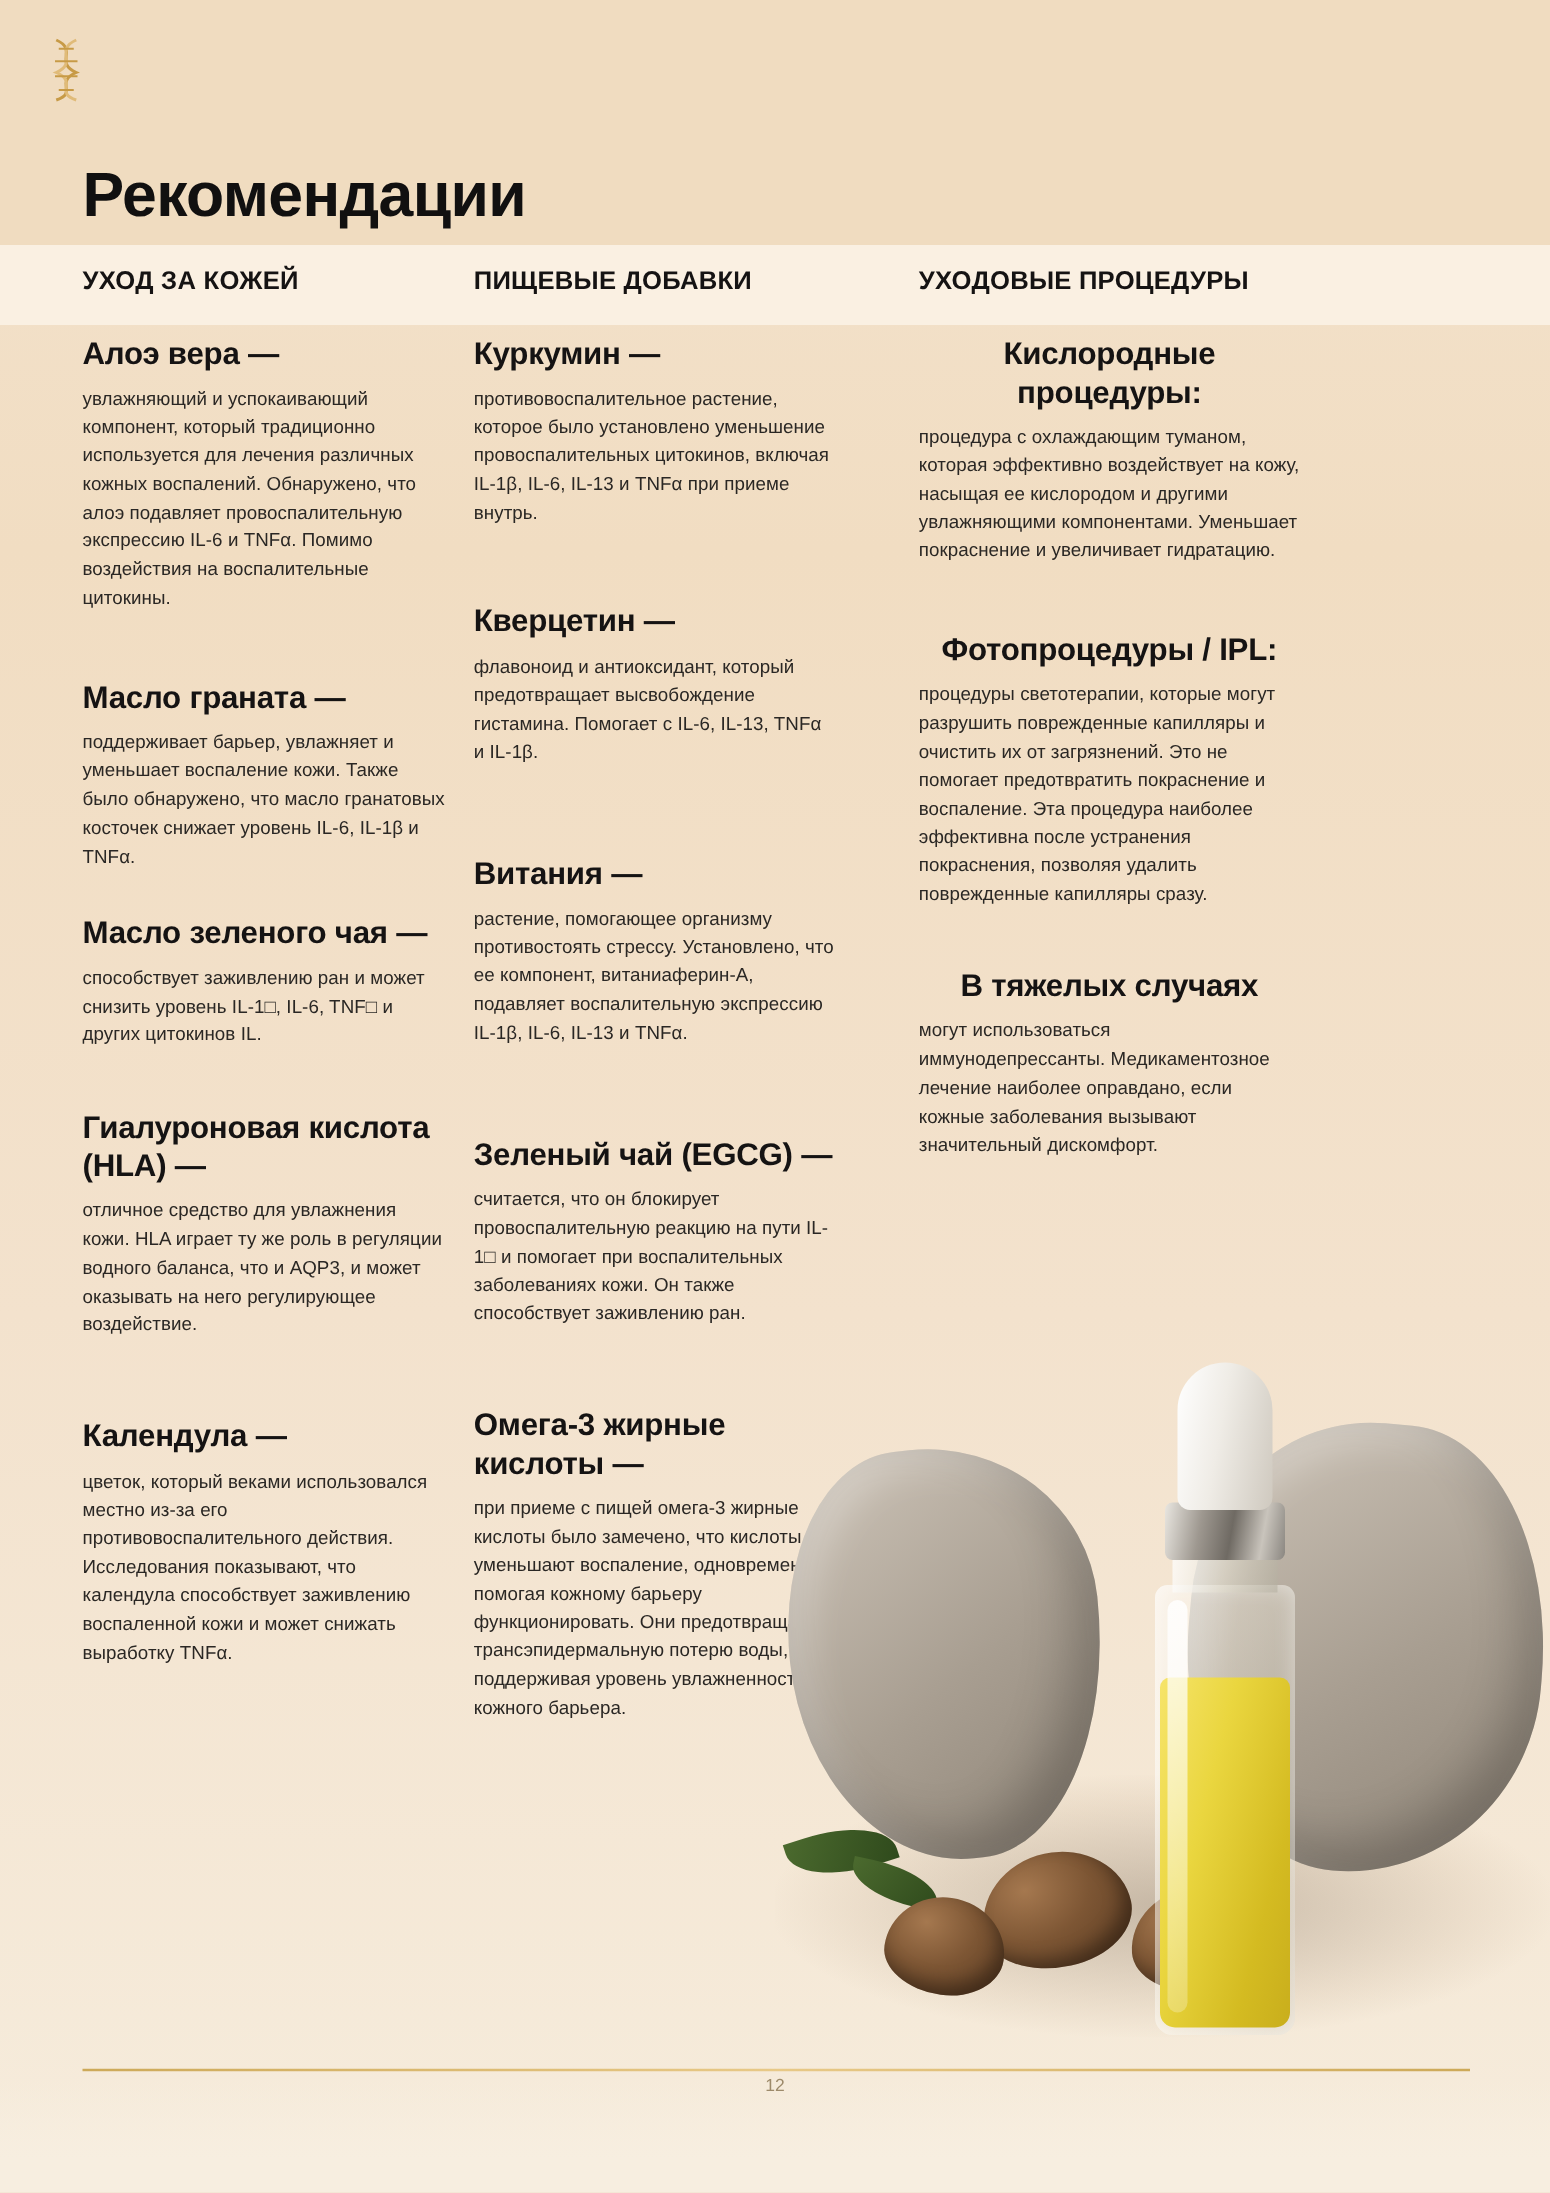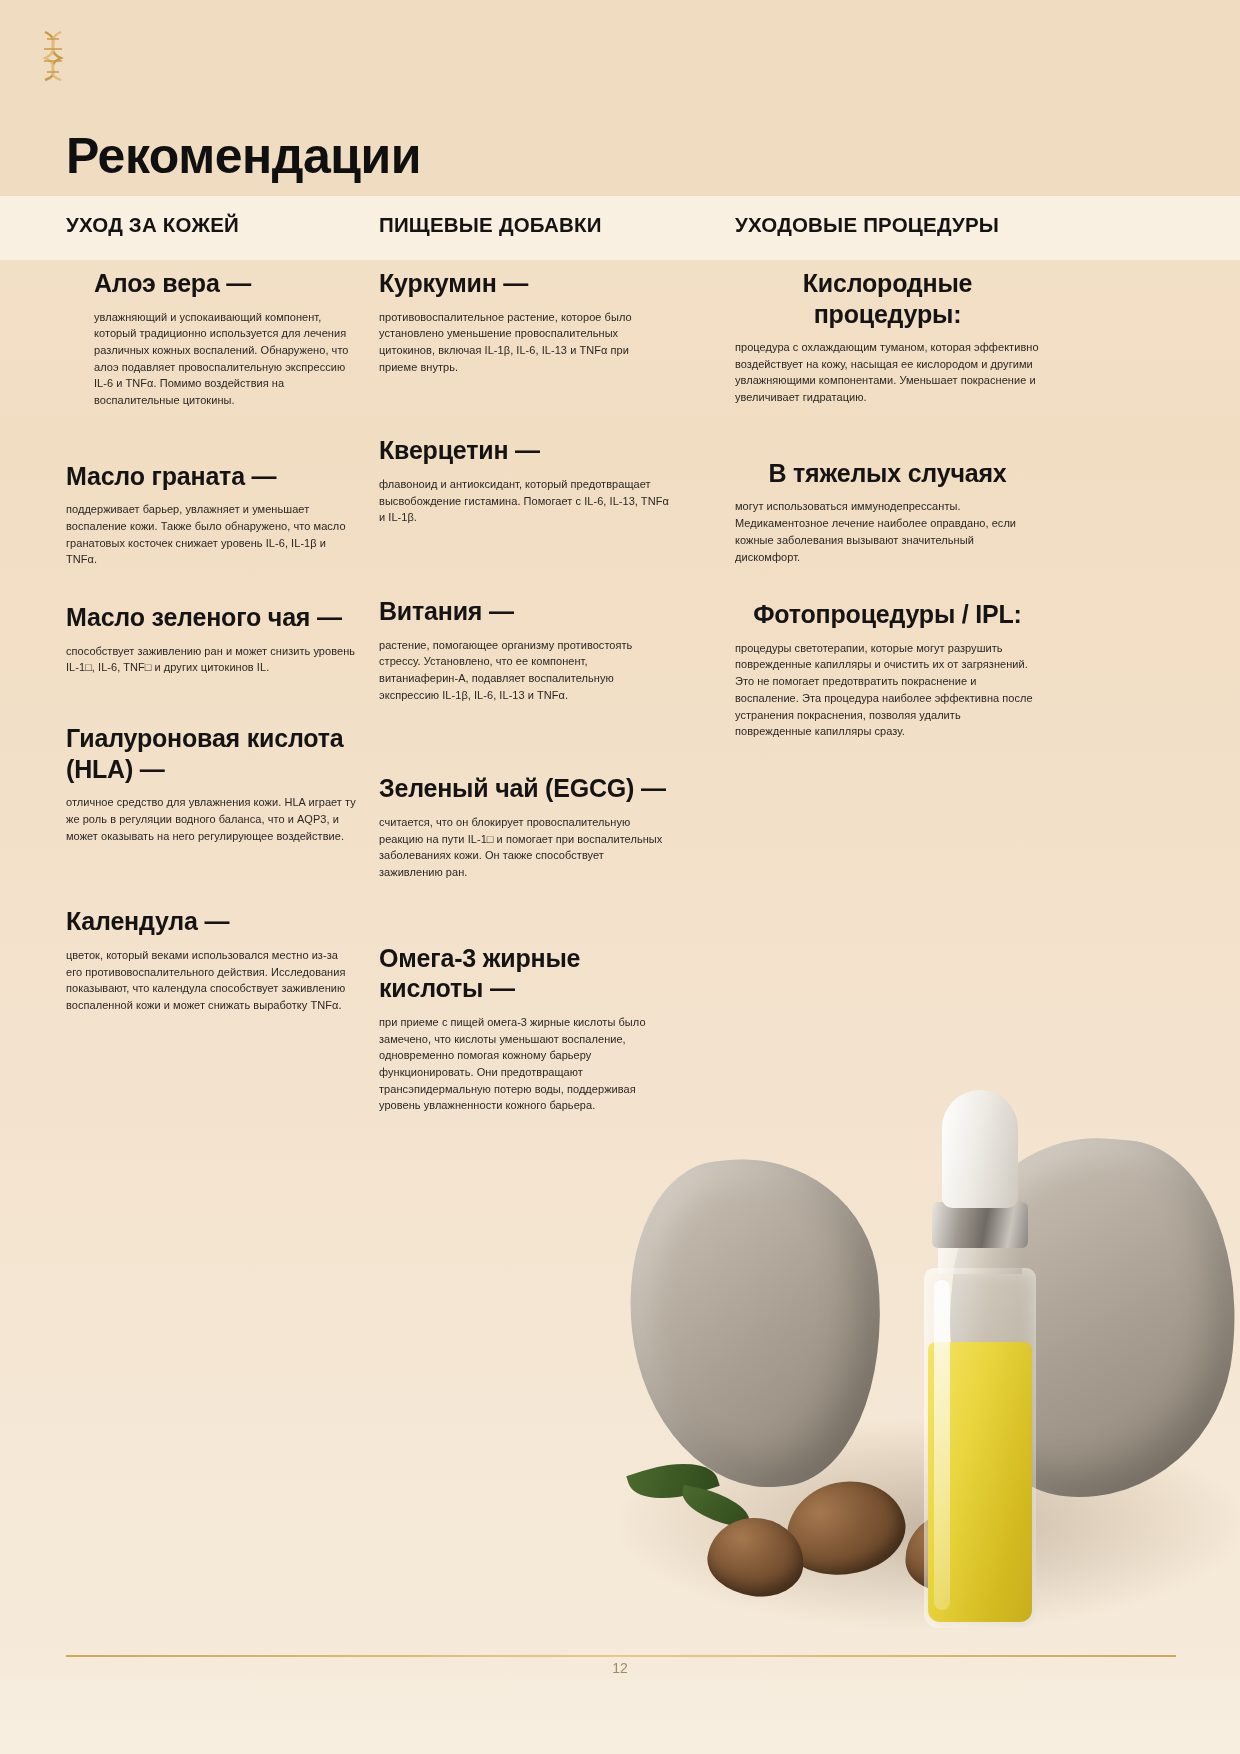--- a/index.html
+++ b/index.html
@@ -87,29 +87,29 @@
   .entry h3 {
     margin: 0 0 10px 0;
     font-size: 25px;
     line-height: 1.22;
     font-weight: bold;
     color: #151313;
     letter-spacing: -0.2px;
   }
   .entry p {
     margin: 0;
-    font-size: 11px;
+    font-size: 15px;
     line-height: 1.52;
     color: #2a2724;
     letter-spacing: 0.05px;
   }
   .col3 .entry h3 { font-size: 25px; text-align: center; }
 
   
-  .col1 .e0 { margin-bottom: 52px; margin-left: 28px; }
+  .col1 .e0 { margin-bottom: 52px; }
   .col1 .e1 { margin-bottom: 34px; }
   .col1 .e2 { margin-bottom: 47px; }
   .col1 .e3 { margin-bottom: 62px; }
   .col2 .e0 { margin-bottom: 60px; }
   .col2 .e1 { margin-bottom: 70px; }
   .col2 .e2 { margin-bottom: 70px; }
   .col2 .e3 { margin-bottom: 62px; }
   .col3 .e0 { margin-bottom: 52px; }
   .col3 .e1 { margin-bottom: 46px; }
 
@@ -305,27 +305,27 @@
         <h3>Омега-3 жирные кислоты —</h3>
         <p>при приеме с пищей омега-3 жирные кислоты было замечено, что кислоты уменьшают воспаление, одновременно помогая кожному барьеру функционировать. Они предотвращают трансэпидермальную потерю воды, поддерживая уровень увлажненности кожного барьера.</p>
       </div>
     </div>
 
     <div class="col col3">
       <div class="entry e0">
         <h3>Кислородные процедуры:</h3>
         <p>процедура с охлаждающим туманом, которая эффективно воздействует на кожу, насыщая ее кислородом и другими увлажняющими компонентами. Уменьшает покраснение и увеличивает гидратацию.</p>
       </div>
+      <div class="entry e1">
+        <h3>Фотопроцедуры / IPL:</h3>
+        <p>процедуры светотерапии, которые могут разрушить поврежденные капилляры и очистить их от загрязнений. Это не помогает предотвратить покраснение и воспаление. Эта процедура наиболее эффективна после устранения покраснения, позволяя удалить поврежденные капилляры сразу.</p>
+      </div>
       <div class="entry e2">
         <h3>В тяжелых случаях</h3>
         <p>могут использоваться иммунодепрессанты. Медикаментозное лечение наиболее оправдано, если кожные заболевания вызывают значительный дискомфорт.</p>
-      </div>
-      <div class="entry e1">
-        <h3>Фотопроцедуры / IPL:</h3>
-        <p>процедуры светотерапии, которые могут разрушить поврежденные капилляры и очистить их от загрязнений. Это не помогает предотвратить покраснение и воспаление. Эта процедура наиболее эффективна после устранения покраснения, позволяя удалить поврежденные капилляры сразу.</p>
       </div>
     </div>
 
   </div>
 
   <div class="photo-layer">
     <div class="rock-shadow"></div>
     <div class="rock rock-left"></div>
     <div class="rock rock-right"></div>
     <div class="leaf leaf1"></div>

